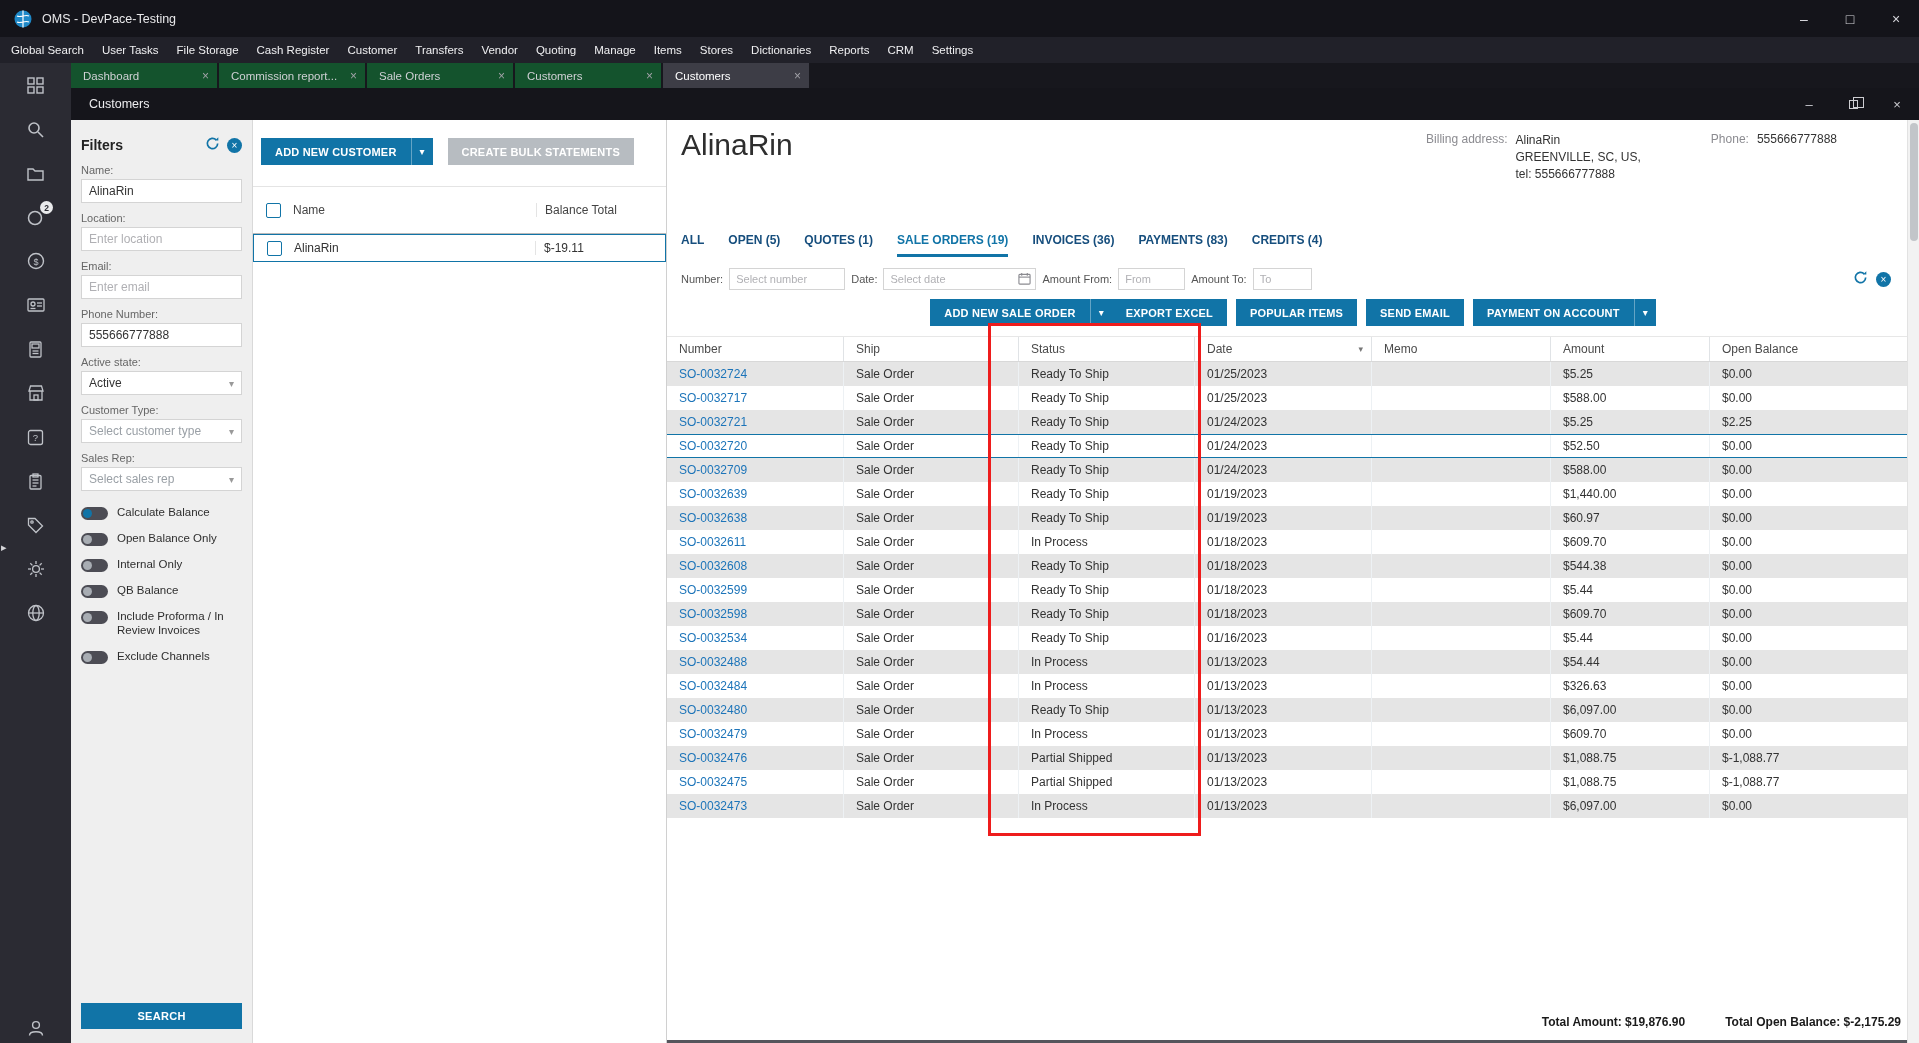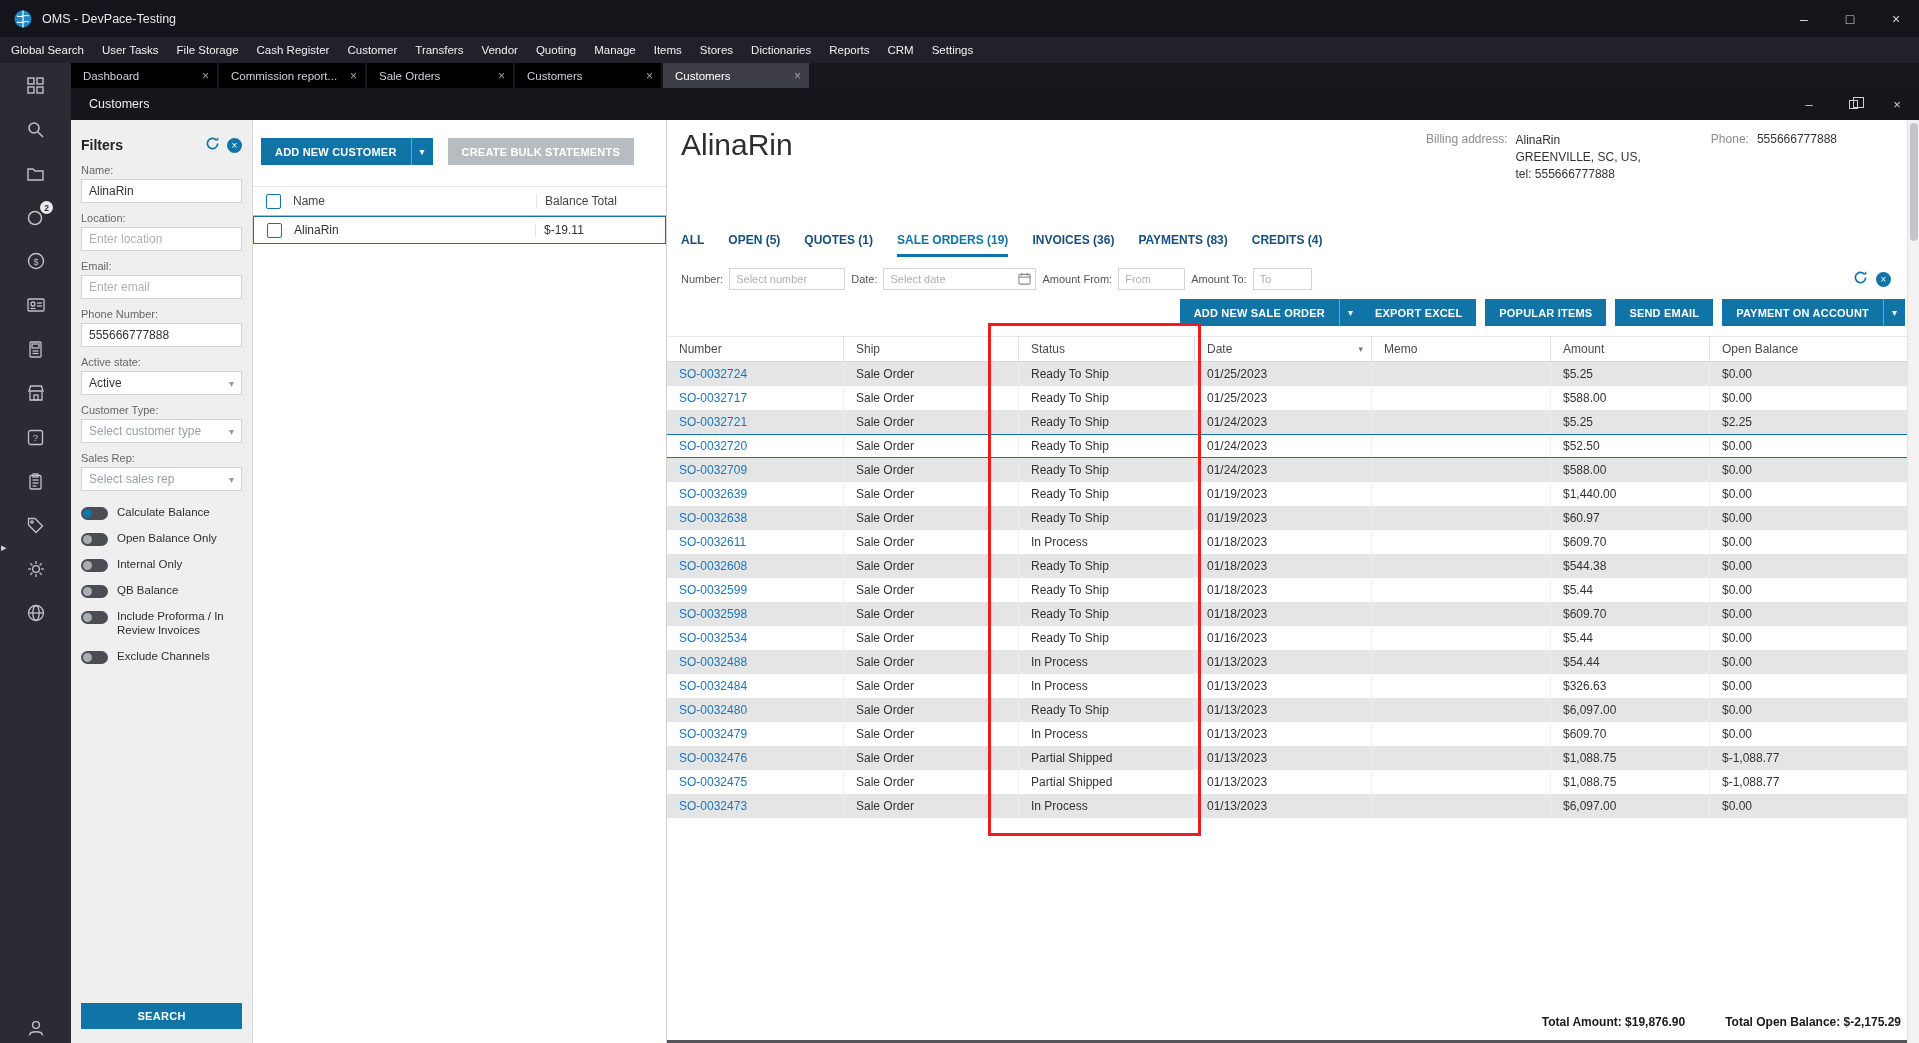--- a/index.html
+++ b/index.html
@@ -10,21 +10,21 @@
   .titlebar { position:absolute; left:0; top:0; right:0; height:37px; background:#14141a; display:flex; align-items:center; padding-left:14px; }
   .app-logo { width:18px; height:18px; margin-right:10px; flex:0 0 auto; }
   .titlebar .title { color:#e8e8ea; font-size:12.5px; }
   .win-controls { margin-left:auto; display:flex; height:100%; }
   .wc { width:46px; height:100%; display:flex; align-items:center; justify-content:center; color:#d5d5da; font-size:14px; cursor:default; }
 
   .menubar { position:absolute; left:0; top:37px; right:0; height:26px; background:#212129; display:flex; align-items:center; padding-left:2px; }
   .menu-item { color:#f0f0f2; font-size:11.5px; padding:0 9px; line-height:26px; white-space:nowrap; cursor:default; }
 
   .tabstrip { position:absolute; left:0; top:63px; right:0; height:25px; background:#17171d; display:flex; align-items:flex-end; padding-left:71px; }
-  .doc-tab { width:146px; height:25px; margin-right:2px; background:#000000; color:#cfd0d4; display:flex; align-items:center; padding:0 8px 0 12px; font-size:11.5px; }
+  .doc-tab { width:146px; height:25px; margin-right:2px; background:#14532d; color:#cfd0d4; display:flex; align-items:center; padding:0 8px 0 12px; font-size:11.5px; }
   .doc-tab.active { background:#3d3d46; color:#ffffff; }
   .doc-tab .tab-label { flex:1; overflow:hidden; white-space:nowrap; text-overflow:ellipsis; }
   .doc-tab .tab-close { color:#a2a2a8; font-size:12px; margin-left:6px; }
 
   
   .rail { position:absolute; left:0; top:63px; bottom:0; width:71px; background:#2b2b33; z-index:5; }
   .rail-btn { width:71px; height:44px; display:flex; align-items:center; justify-content:center; position:relative; }
   .rail-btn svg { display:block; }
   .rail-badge { position:absolute; top:6px; right:18px; min-width:13px; height:13px; border-radius:7px; background:#e9eaec; color:#2b2b33; font-size:8.5px; font-weight:bold; display:flex; align-items:center; justify-content:center; }
   .rail-expander { position:absolute; left:1px; top:478px; color:#d6d6da; font-size:11px; }
@@ -63,21 +63,21 @@
 
   
   .btn { background:#1174a7; color:#fff; border:none; height:27px; padding:0 14px; font-size:11px; font-weight:bold; letter-spacing:.2px; font-family:"Liberation Sans",sans-serif; white-space:nowrap; }
   .btn.disabled { background:#b7bcc1; }
   .btn-caret { background:#1174a7; color:#fff; border:none; border-left:1px solid rgba(255,255,255,.35); height:27px; width:22px; font-size:10px; }
 
   
   .customer-list { width:414px; flex:0 0 414px; background:#fff; border-right:1px solid #d0d0d0; position:relative; padding-top:6px; }
   .cl-actions { display:flex; align-items:center; padding:12px 8px; gap:15px; }
   .cl-actions .grp { display:flex; }
-  .cl-header { display:flex; align-items:center; height:30px; margin-top:9px; border-top:1px solid #e4e4e4; border-bottom:1px solid #b9b9b9; font-size:12px; color:#444; }
+  .cl-header { display:flex; align-items:center; height:48px; margin-top:9px; border-top:1px solid #e4e4e4; border-bottom:1px solid #b9b9b9; font-size:12px; color:#444; }
   .cl-check { width:40px; display:flex; justify-content:center; }
   .checkbox { width:15px; height:15px; border:1px solid #1174a7; border-radius:2px; background:#fff; display:inline-block; }
   .cl-name { flex:1; }
   .cl-balance { width:130px; border-left:1px solid #e4e4e4; padding-left:8px; }
   .cl-row { display:flex; align-items:center; height:28px; font-size:12px; color:#333; border-bottom:1px solid #eee; }
   .cl-row.selected { border:1px solid #1174a7; background:#fff; }
 
   
   .detail { flex:1; position:relative; background:#fff; overflow:hidden; }
   .detail::after { content:""; position:absolute; left:0; right:0; bottom:0; height:3px; background:#55555c; }
@@ -97,21 +97,21 @@
 
   .filterbar { display:flex; align-items:center; padding:11px 16px 0 14px; gap:6px; }
   .fb-label { font-size:11px; color:#555; white-space:nowrap; }
   .fb-input { height:22px; border:1px solid #d4d4d4; padding:0 6px; font-size:11px; color:#333; font-family:"Liberation Sans",sans-serif; }
   .fb-input::placeholder { color:#b0b0b4; }
   .date-wrap { position:relative; }
   .date-wrap .cal { position:absolute; right:5px; top:4px; }
   .fb-icons { margin-left:auto; display:flex; gap:8px; align-items:center; }
   .clear-icon { width:15px; height:15px; border-radius:50%; background:#1174a7; color:#fff; font-size:10px; display:flex; align-items:center; justify-content:center; }
 
-  .actionsbar { display:flex; justify-content:flex-end; align-items:center; padding:9px 2px 0 14px; }
+  .actionsbar { display:flex; justify-content:center; align-items:center; padding:9px 2px 0 14px; }
   .left-acts { display:flex; }
   .right-acts { display:flex; gap:9px; }
   .grp { display:flex; }
 
   .so-table { margin-top:10px; position:relative; }
   .so-hrow { display:flex; height:26px; border-top:1px solid #e7e7e7; border-bottom:1px solid #d8d8d8; background:#fff; }
   .h { display:flex; align-items:center; font-size:12px; color:#4a4a4a; padding:0 8px 0 12px; border-right:1px solid #e0e3e6; overflow:hidden; white-space:nowrap; }
   .so-row { display:flex; height:24px; background:#fff; }
   .so-row.even { background:#e5e5e5; }
   .so-row.selected { background:#fff; border-top:1px solid #1174a7; border-bottom:1px solid #1174a7; }

